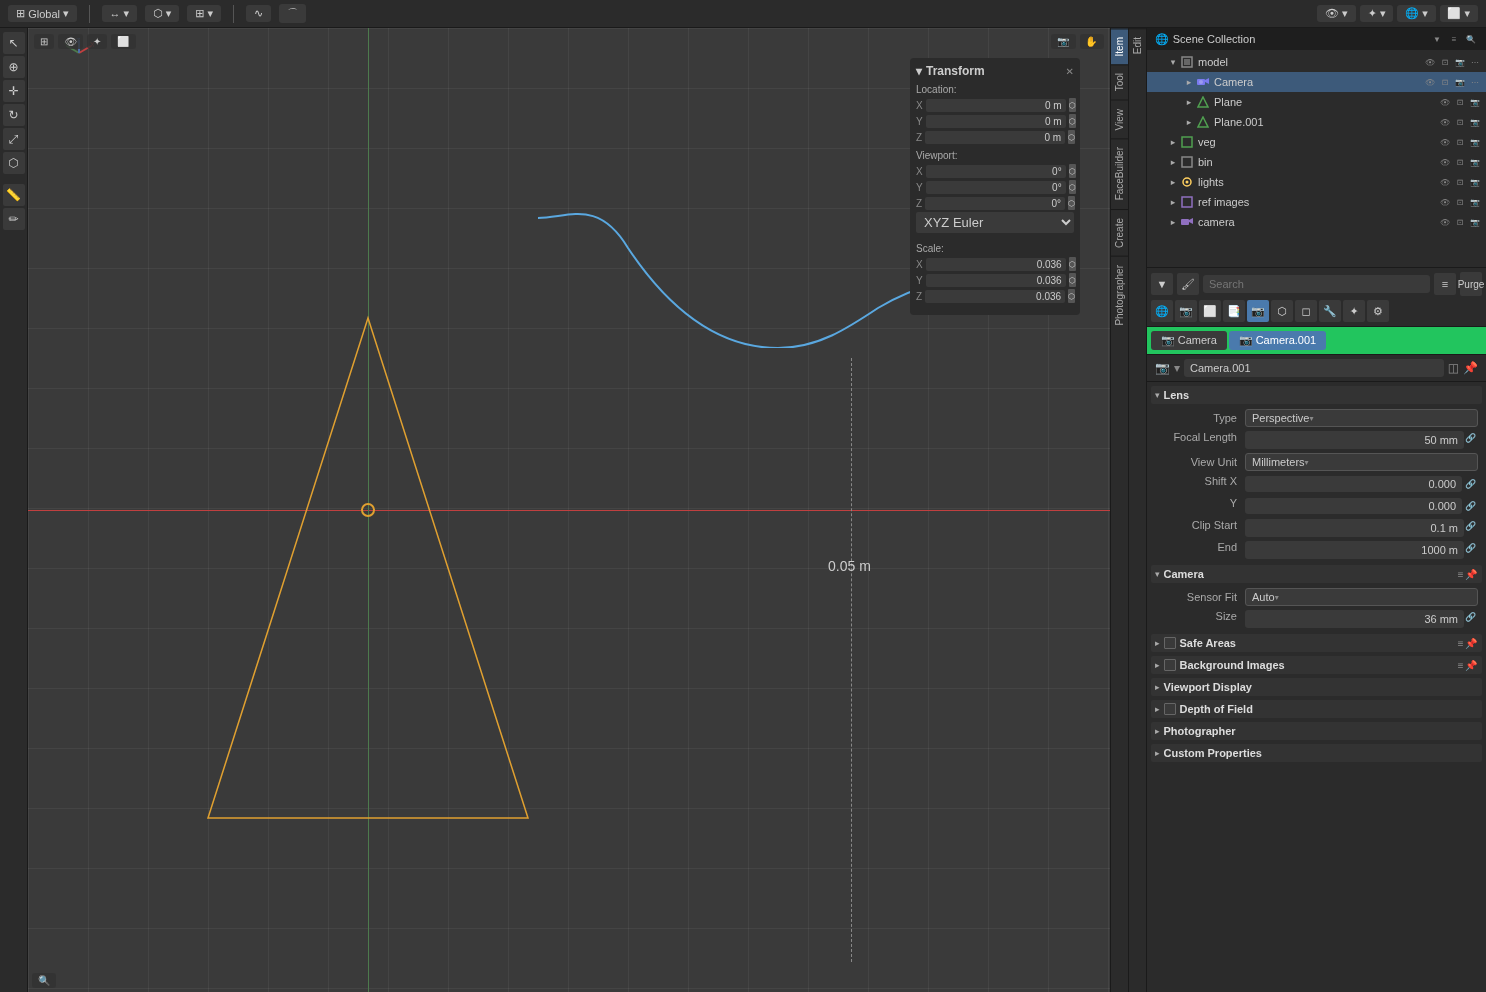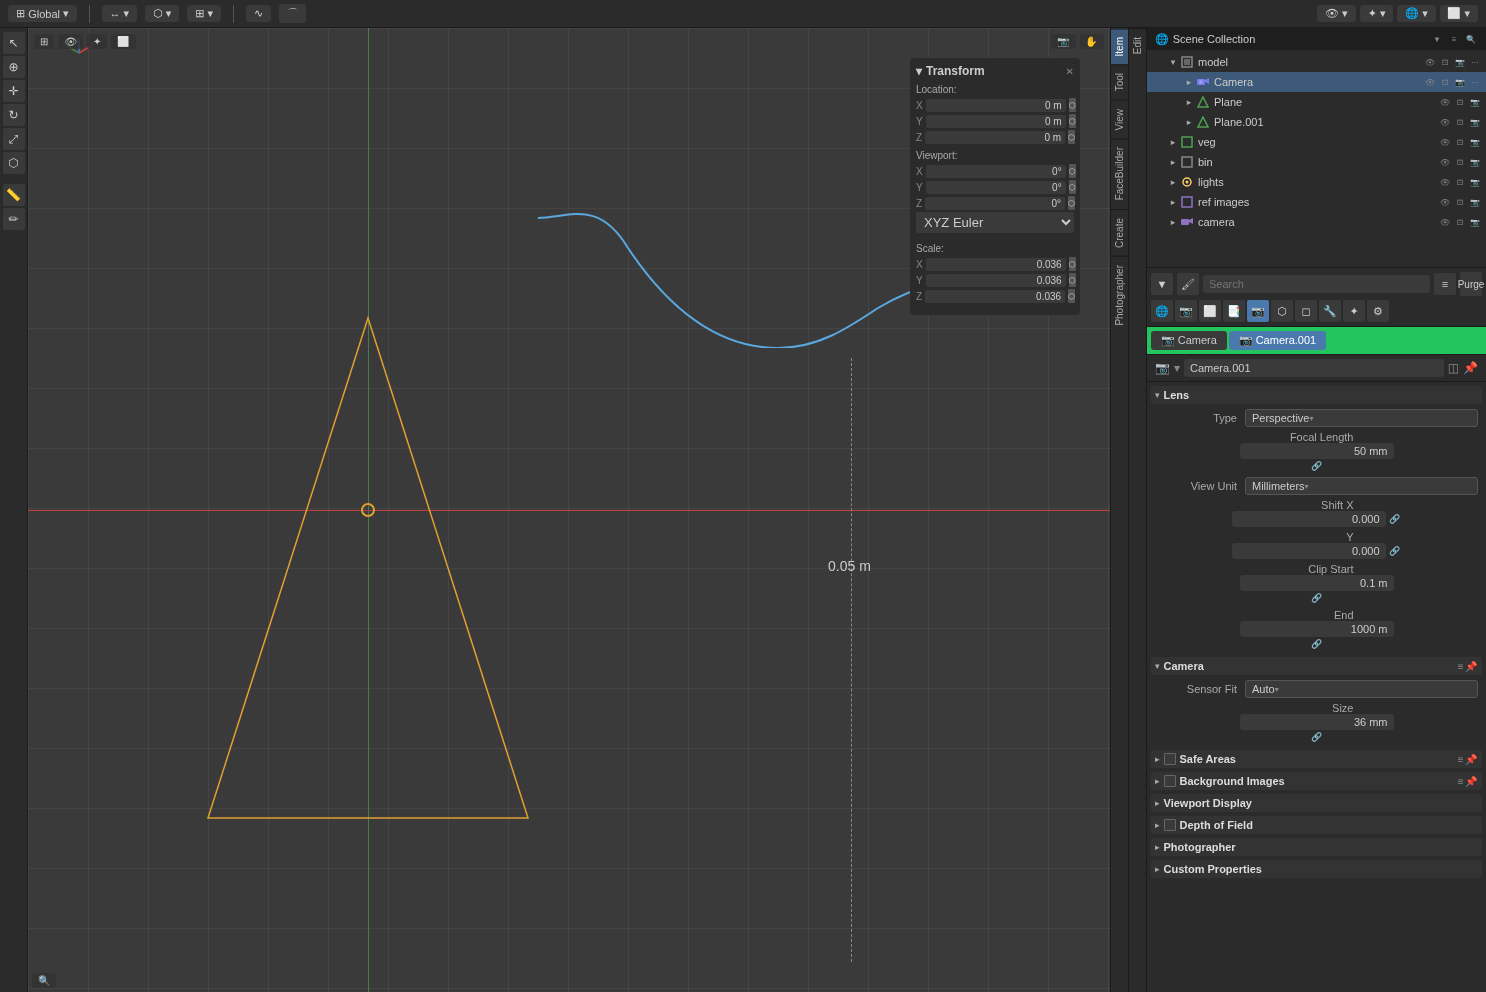--- a/index.html
+++ b/index.html
@@ -374,24 +374,22 @@
       background: #333;
       margin-bottom: 3px;
     }
     .props-section-toggle { font-size: 9px; margin-right: 4px; color: #aaa; }
     .props-section-label { font-size: 11px; font-weight: bold; color: #ddd; flex: 1; }
     .props-section-actions { display: flex; gap: 2px; }
     .props-section-btn { background: none; border: none; color: #888; cursor: pointer; font-size: 10px; }
 
     .props-row {
       display: flex;
-      align-items: center;
       padding: 2px 4px;
       min-height: 22px;
-      flex-direction: column;
     }
     .props-label {
       width: 90px;
       font-size: 11px;
       color: #aaa;
       text-align: right;
       padding-right: 8px;
       flex-shrink: 0;
     }
     .props-value {

